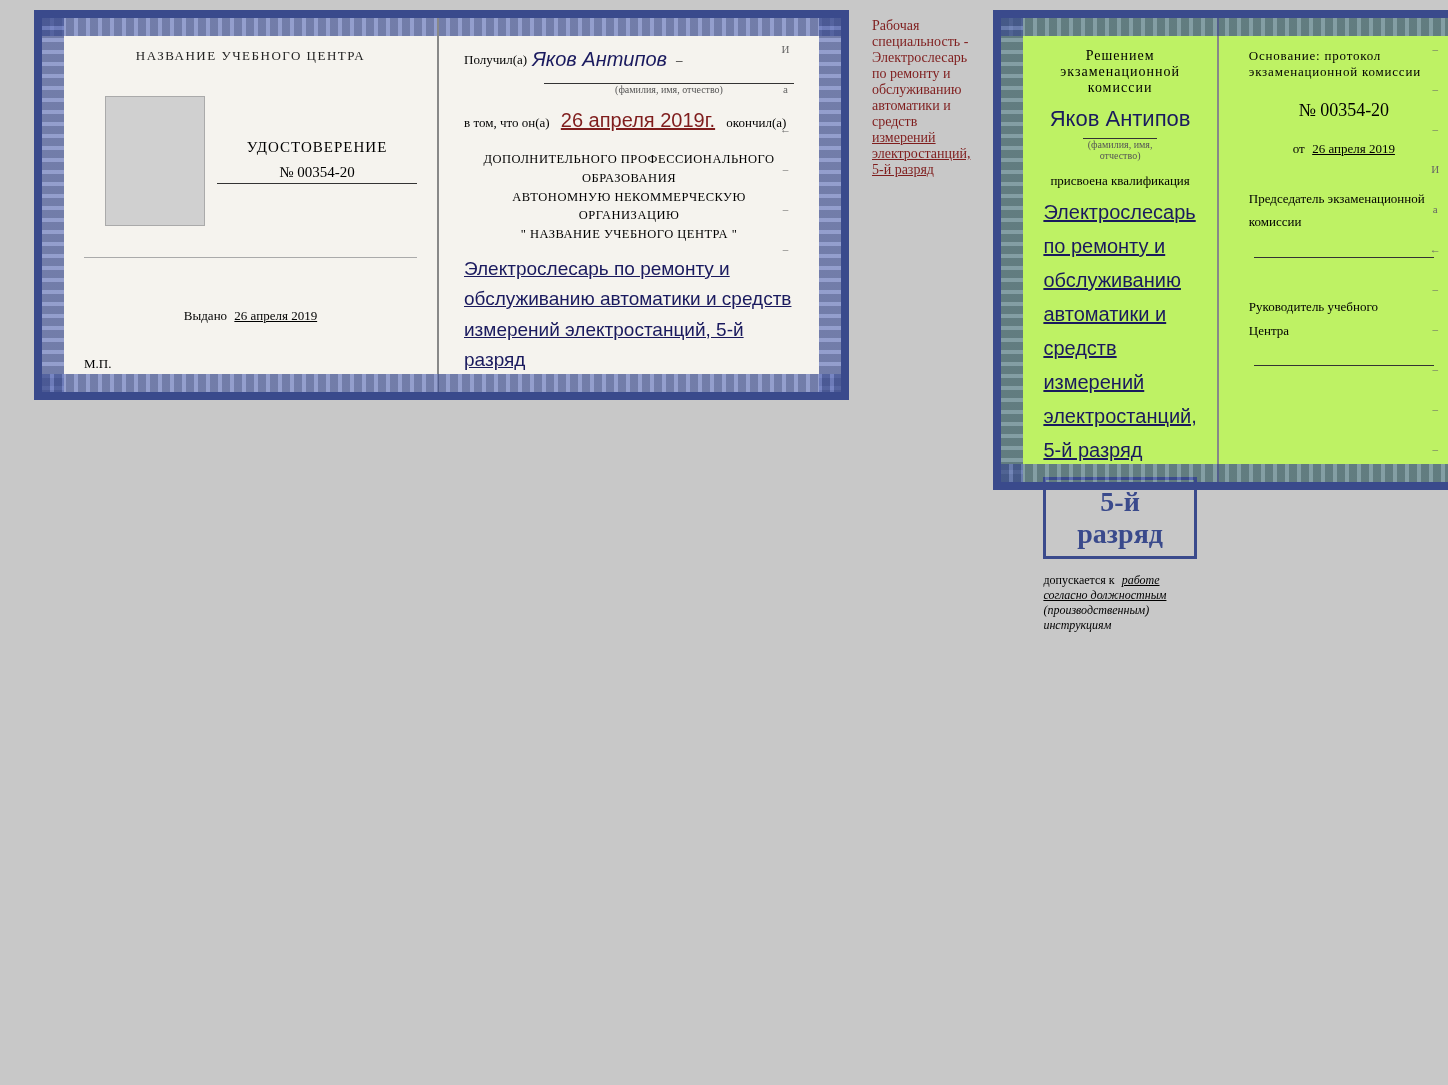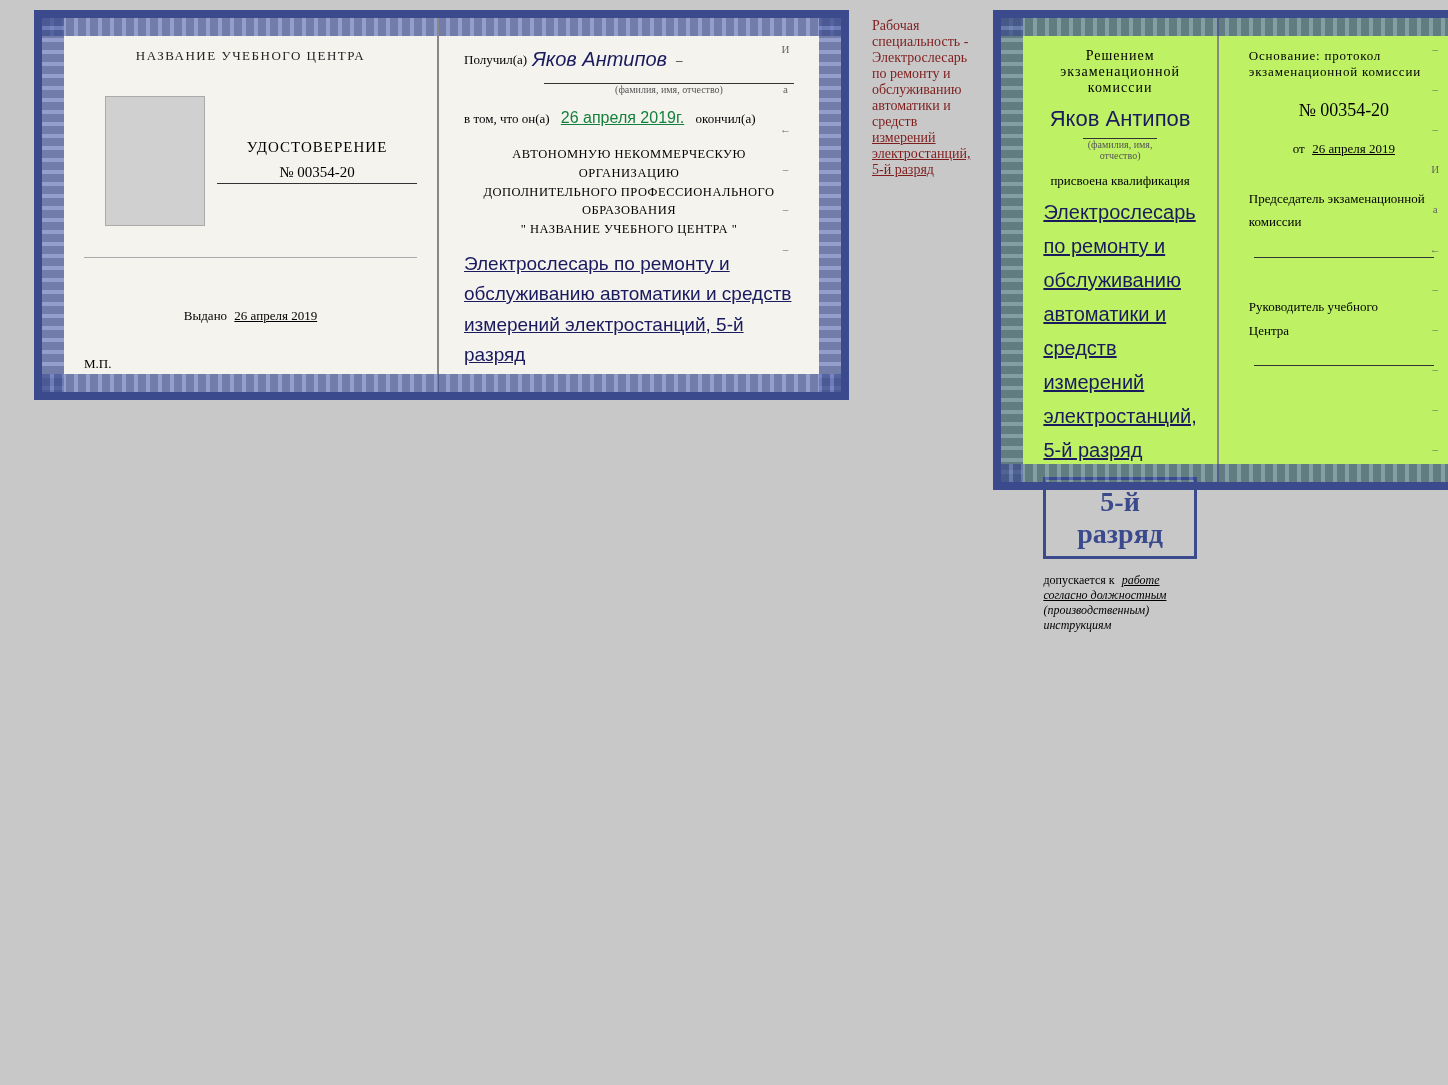--- a/index.html
+++ b/index.html
@@ -151,22 +151,22 @@
       width: 250px;
       margin-top: 2px;
     }
 
     .right-date-line {
       font-size: 13px;
     }
 
     .underlined-handwritten {
       font-family: 'Brush Script MT', cursive, 'Comic Sans MS', sans-serif;
-      font-size: 16px;
-      color: #15803d;
+      font-size: 20px;
+      color: #7f1d1d;
       text-decoration: underline;
     }
 
     .right-org-text {
       font-size: 12.5px;
       text-align: center;
       line-height: 1.5;
       letter-spacing: 0.5px;
     }
 
@@ -353,22 +353,22 @@
       </div>
       <div class="fio-label" style="margin-left:80px;">(фамилия, имя, отчество)</div>
 
       <div class="right-date-line" style="margin-top:4px;">
         <span>в том, что он(а)</span>
         <span class="underlined-handwritten" style="margin: 0 8px;">26 апреля 2019г.</span>
         <span>окончил(а)</span>
       </div>
 
       <div class="right-org-text" style="margin-top:8px;">
+        <div>ДОПОЛНИТЕЛЬНОГО ПРОФЕССИОНАЛЬНОГО ОБРАЗОВАНИЯ</div>
         <div>АВТОНОМНУЮ НЕКОММЕРЧЕСКУЮ ОРГАНИЗАЦИЮ</div>
-        <div>ДОПОЛНИТЕЛЬНОГО ПРОФЕССИОНАЛЬНОГО ОБРАЗОВАНИЯ</div>
         <div>"  НАЗВАНИЕ УЧЕБНОГО ЦЕНТРА  "</div>
       </div>
 
       <div>
         <div class="profession-handwritten">Электрослесарь по ремонту и</div>
         <div class="profession-handwritten">обслуживанию автоматики и средств</div>
         <div class="profession-handwritten">измерений электростанций, 5-й разряд</div>
       </div>
 
       <div style="position:absolute; right:28px; top:25px; display:flex; flex-direction:column; gap:28px; align-items:center;">

